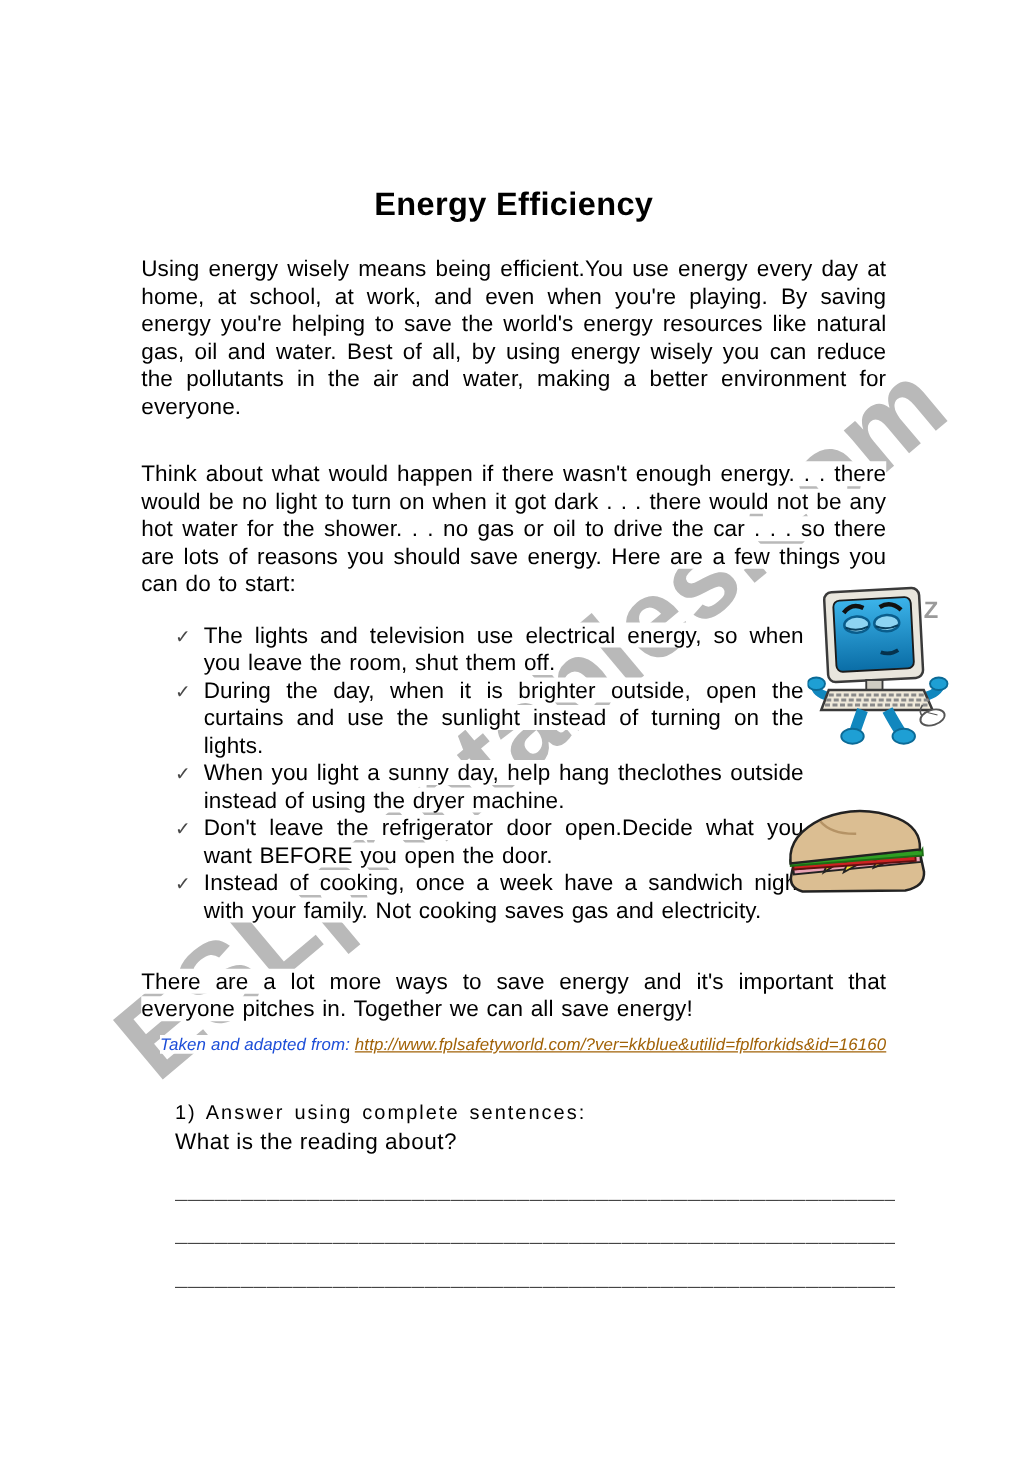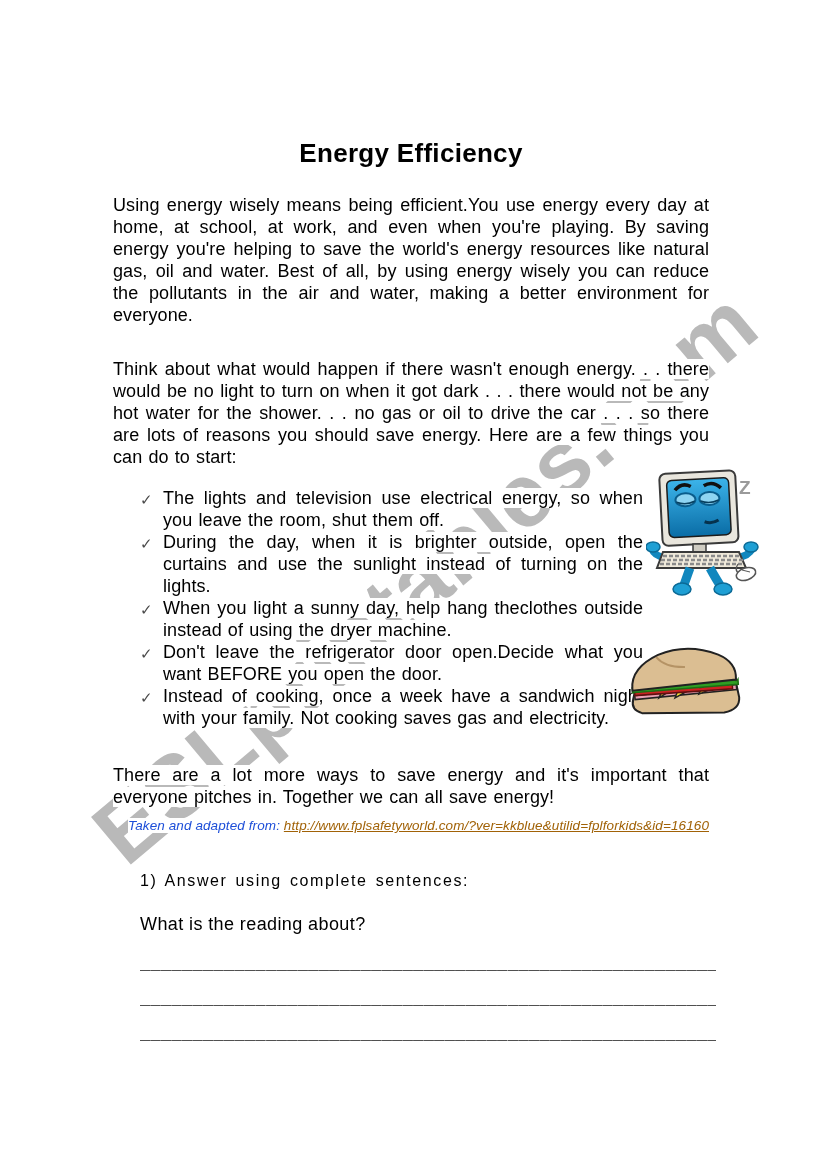--- a/index.html
+++ b/index.html
@@ -9,21 +9,21 @@
   }
   
   .watermark{
     position:absolute; z-index:1; left:-5px; top:522px; width:860px; height:110px;
     line-height:110px; text-align:center; white-space:nowrap;
     transform:rotate(-40deg);
     font-weight:bold; font-size:90px; letter-spacing:1px; color:#b9b9b9;
     font-family:"Liberation Sans", sans-serif;
     user-select:none;
   }
-  .content{position:absolute; z-index:2; left:113px; top:138px; width:596px;}
+  .content{position:absolute; z-index:2; left:113px; top:148px; width:596px;}
   h1{
     font-size:26px; font-weight:bold; text-align:center;
     margin:0 0 26px 0; line-height:30px; letter-spacing:0.3px;
   }
   .body{
     font-size:18px; line-height:22px; margin:0; letter-spacing:0.1px;
     word-spacing:1px;
   }
   .just{text-align:justify;}
   .ws{background:#ffffff; box-decoration-break:clone;}
@@ -45,21 +45,21 @@
     margin-top:9px; text-align:right; font-size:13.5px; font-style:italic;
     line-height:17px; letter-spacing:0.1px;
   }
   .source .prefix{font-style:italic; color:#1d4ed8;}
   .source a{color:#a16207; text-decoration:underline; font-style:italic; cursor:pointer;}
   .questions{margin-top:36px; padding-left:27px;}
   .qhead{
     font-size:16px; line-height:22px; letter-spacing:1.6px; word-spacing:2px;
   }
   .qtext{
-    margin-top:21px; font-size:18px; line-height:22px; letter-spacing:0.4px;
+    font-size:18px; line-height:22px; letter-spacing:0.4px;
   }
   .ans{
     width:576px; margin-top:8px; font-weight:bold; font-size:18px; line-height:40px;
     white-space:nowrap; overflow:hidden; color:#000; letter-spacing:0.5px;
   }
   .ans + .ans{margin-top:-5px;}
   .illus{position:absolute; z-index:3;}
   .computer{left:646px; top:464px;}
   .sandwich{left:624px; top:640px;}
 </style>

